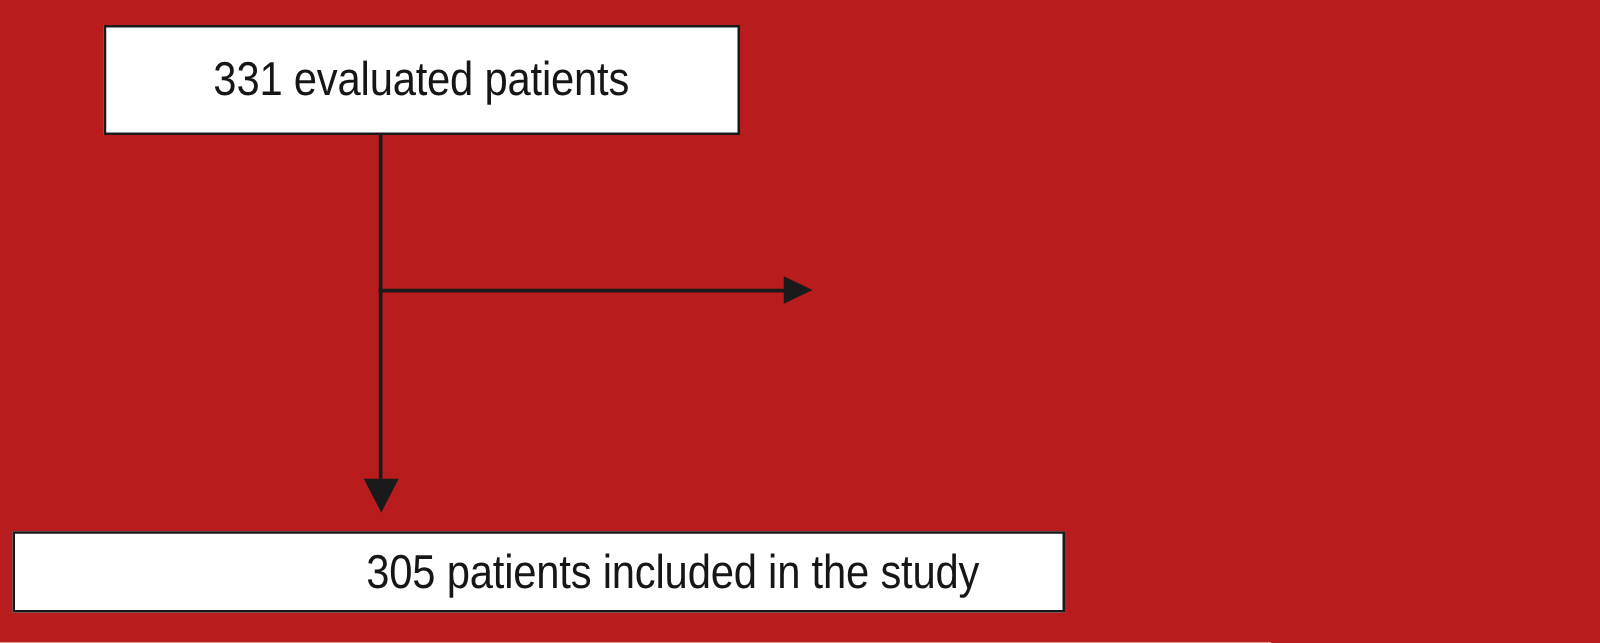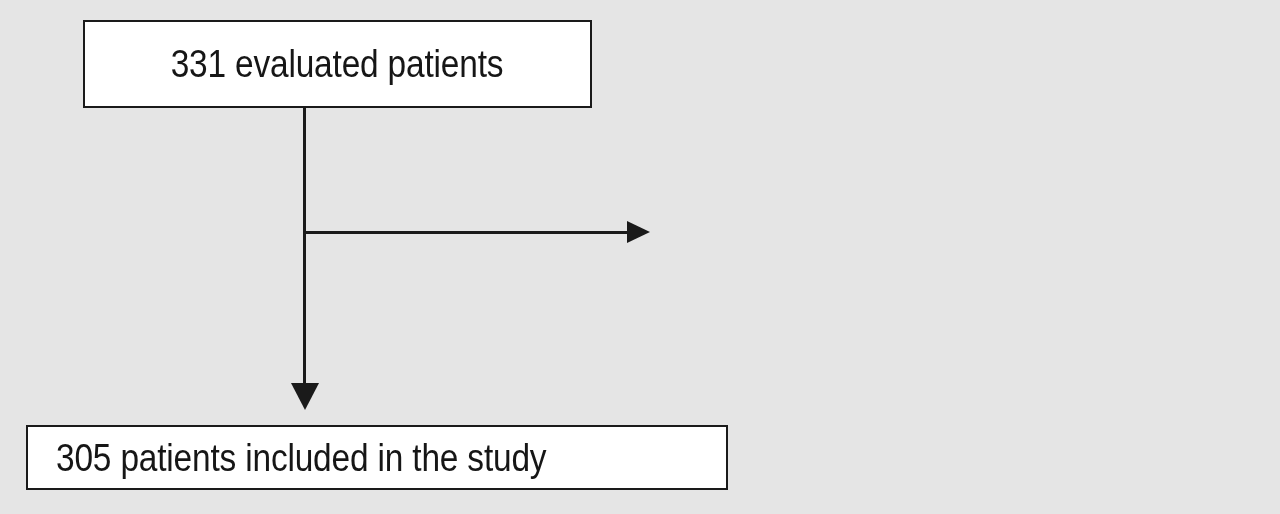--- a/index.html
+++ b/index.html
@@ -4,21 +4,21 @@
 <style>
   html, body {
     margin: 0;
     padding: 0;
     background: #ffffff;
   }
   #canvas {
     position: relative;
     width: 1280px;
     height: 514px;
-    background: #e5e5e5;
+    background: #b91c1c;
     overflow: hidden;
     font-family: "Liberation Sans", "DejaVu Sans", sans-serif;
     font-stretch: condensed;
   }
 
   
   .box {
     position: absolute;
     box-sizing: border-box;
     border: 2px solid #1a1a1a;
@@ -37,27 +37,27 @@
 
   #box-excluded {
     left: 650px;
     top: 134px;
     width: 616px;
     height: 220px;
     padding: 10px 0 0 0;
   }
 
   #box-included {
-    left: 26px;
+    left: 10px;
     top: 425px;
-    width: 702px;
+    width: 842px;
     height: 65px;
     display: flex;
     align-items: center;
-    justify-content: flex-start;
+    justify-content: flex-end;
     padding-left: 28px;
   }
 
   
   .box-text {
     color: #161616;
     font-size: 37px;
     line-height: 1;
     letter-spacing: -0.2px;
     transform: scaleX(0.88);

